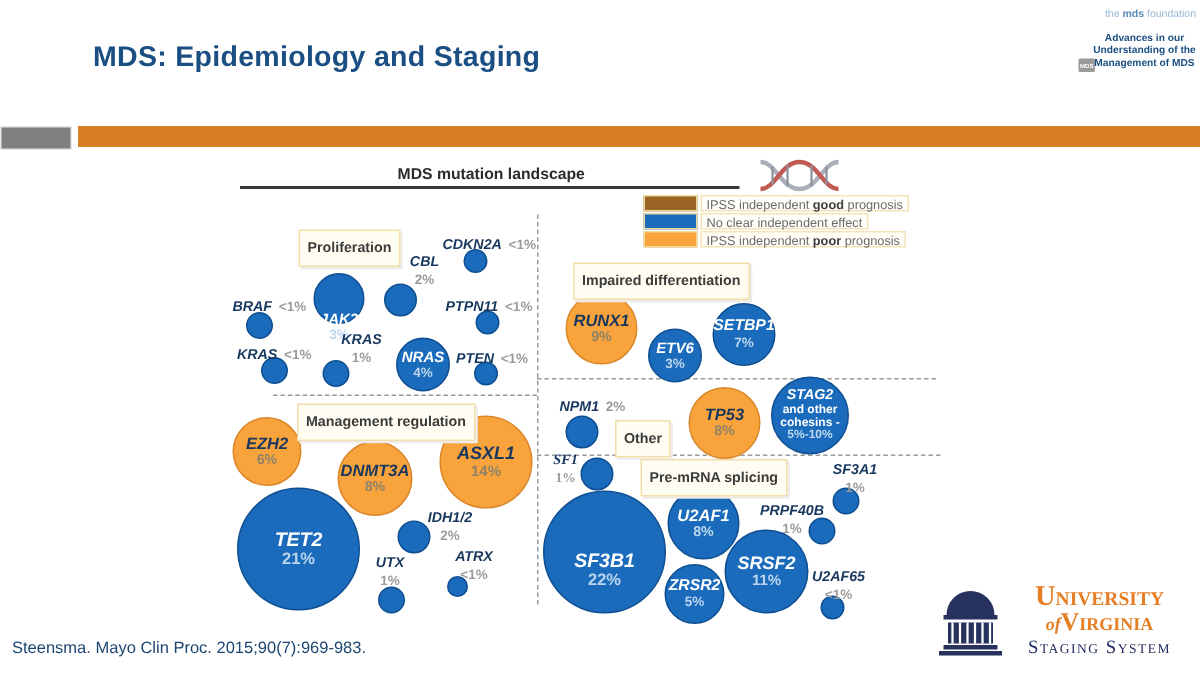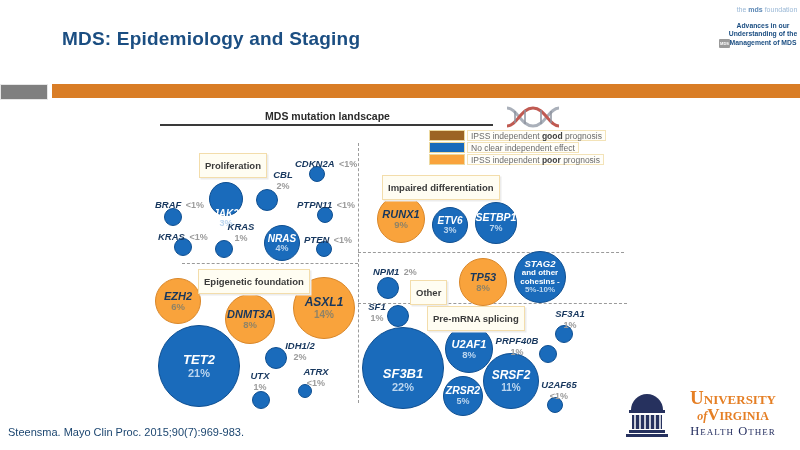--- a/index.html
+++ b/index.html
@@ -101,21 +101,21 @@
     </div>
 
   <div class="dash-v" style="left:358px;top:143px;height:260px;"></div>
   <div class="dash-h" style="left:182px;top:263px;width:176px;"></div>
   <div class="dash-h" style="left:358px;top:252px;width:266px;"></div>
   <div class="dash-h" style="left:358px;top:303px;width:269px;"></div>
 
   <div class="group-label" style="left:199px;top:153px;">Proliferation</div>
   <div class="group-label" style="left:382px;top:175px;">Impaired differentiation</div>
   <div class="group-label" style="left:410px;top:280px;">Other</div>
-  <div class="group-label" style="left:198px;top:269px;">Epigenetic foundation</div>
+  <div class="group-label" style="left:198px;top:269px;">Management regulation</div>
   <div class="group-label" style="left:427px;top:306px;">Pre-mRNA splicing</div>
 
   <div>
       <div class="bubble blue" style="left: 209px; top: 182px; height: 34px; width: 34px;">
         <div class="bname" style="font-size: 10px; margin-top: 39px;">JAK2</div>
         <div class="bpct" style="font-size: 9px;">3%</div>
       </div>
       <div class="blabel" style="left: 283px; top: 170px; transform: translateX(-50%); text-align: center;">
         <span class="lg" style="display: block;">CBL</span>
         <span class="lp" style="display: block;">2%</span>
@@ -137,21 +137,21 @@
       <div class="bubble blue" style="left: 264px; top: 225px; height: 36px; width: 36px;">
         <div class="bname" style="font-size: 10px;">NRAS</div>
         <div class="bpct" style="font-size: 9px;">4%</div>
       </div>
       <div class="blabel" style="left: 304px; top: 229px; white-space: nowrap;"><span class="lg">PTEN</span> <span class="lp">&lt;1%</span></div>
       <div class="bubble blue" style="left: 316px; top: 241px; height: 16px; width: 16px;"></div>
       <div class="bubble orange" style="left: 377px; top: 195px; height: 48px; width: 48px;">
         <div class="bname" style="font-size: 11px;">RUNX1</div>
         <div class="bpct" style="font-size: 9.5px;">9%</div>
       </div>
-      <div class="bubble blue" style="left: 432px; top: 207px; height: 36px; width: 36px; align-items: center;">
+      <div class="bubble blue" style="left: 432px; top: 219px; height: 36px; width: 36px; align-items: center;">
         <div class="bname" style="font-size: 10px;">ETV6</div>
         <div class="bpct" style="font-size: 9px;">3%</div>
       </div>
       <div class="bubble blue" style="left: 475px; top: 202px; height: 42px; width: 42px;">
         <div class="bname" style="font-size: 10.5px;">SETBP1</div>
         <div class="bpct" style="font-size: 9px;">7%</div>
       </div>
       <div class="blabel" style="left: 373px; top: 261px; white-space: nowrap;"><span class="lg">NPM1</span> <span class="lp">2%</span></div>
       <div class="bubble blue" style="left: 377px; top: 277px; height: 22px; width: 22px;"></div>
       <div class="bubble orange" style="left: 459px; top: 258px; height: 48px; width: 48px;">
@@ -188,42 +188,42 @@
       <div class="blabel" style="left: 260px; top: 371px; transform: translateX(-50%); text-align: center;">
         <span class="lg" style="display: block;">UTX</span>
         <span class="lp" style="display: block;">1%</span>
       </div>
       <div class="bubble blue" style="left: 252px; top: 391px; height: 18px; width: 18px;"></div>
       <div class="blabel" style="left: 316px; top: 367px; transform: translateX(-50%); text-align: center;">
         <span class="lg" style="display: block;">ATRX</span>
         <span class="lp" style="display: block;">&lt;1%</span>
       </div>
       <div class="bubble blue" style="left: 298px; top: 384px; height: 14px; width: 14px;"></div>
-      <div class="blabel" style="left: 377px; top: 302px; transform: translateX(-50%); text-align: center;">
+      <div class="blabel" style="left: 377px; top: 302px; transform: translateX(-50%); text-align: center; font-family: Liberation Serif, serif;">
         <span class="lg" style="display: block;">SF1</span>
         <span class="lp" style="display: block;">1%</span>
       </div>
       <div class="bubble blue" style="left: 387px; top: 305px; height: 22px; width: 22px;"></div>
       <div class="bubble blue" style="left: 362px; top: 327px; height: 82px; width: 82px;">
         <div class="bname" style="font-size: 13px; margin-top: 24px;">SF3B1</div>
         <div class="bpct" style="font-size: 11px;">22%</div>
       </div>
       <div class="bubble blue" style="left: 445px; top: 325px; height: 48px; width: 48px;">
         <div class="bname" style="font-size: 11px;">U2AF1</div>
         <div class="bpct" style="font-size: 9.5px;">8%</div>
       </div>
       <div class="bubble blue" style="left: 443px; top: 376px; height: 40px; width: 40px;">
         <div class="bname" style="font-size: 10.5px;">ZRSR2</div>
         <div class="bpct" style="font-size: 9px;">5%</div>
       </div>
       <div class="bubble blue" style="left: 483px; top: 353px; height: 56px; width: 56px;">
         <div class="bname" style="font-size: 12px;">SRSF2</div>
         <div class="bpct" style="font-size: 10px;">11%</div>
       </div>
-      <div class="blabel" style="left: 517px; top: 336px; transform: translateX(-50%); text-align: center;">
+      <div class="blabel" style="left: 528px; top: 336px; transform: translateX(-50%); text-align: center;">
         <span class="lg" style="display: block;">PRPF40B</span>
         <span class="lp" style="display: block;">1%</span>
       </div>
       <div class="bubble blue" style="left: 539px; top: 345px; height: 18px; width: 18px;"></div>
       <div class="blabel" style="left: 570px; top: 309px; transform: translateX(-50%); text-align: center;">
         <span class="lg" style="display: block;">SF3A1</span>
         <span class="lp" style="display: block;">1%</span>
       </div>
       <div class="bubble blue" style="left: 555px; top: 325px; height: 18px; width: 18px;"></div>
       <div class="blabel" style="left: 559px; top: 380px; transform: translateX(-50%); text-align: center;">
@@ -240,17 +240,17 @@
       <path d="M5,20 A16 16 0 0 1 37,20 Z" fill="#26315e"></path>
       <rect x="3" y="20" width="36" height="3" fill="#26315e"></rect>
       <rect x="6" y="25" width="30" height="14" fill="#26315e"></rect>
       <path d="M9,25 L9,39 M14,25 L14,39 M19,25 L19,39 M24,25 L24,39 M29,25 L29,39 M34,25 L34,39" stroke="#ffffff" stroke-width="1.5"></path>
       <rect x="3" y="40" width="36" height="3" fill="#26315e"></rect>
       <rect x="0" y="44" width="42" height="3" fill="#26315e"></rect>
     </svg>
     <div class="uva-text">
       <div class="uva-l1">University</div>
       <div class="uva-l2"><i>of</i><span>Virginia</span></div>
-      <div class="uva-l3">Health Other</div>
+      <div class="uva-l3">Staging System</div>
     </div>
   </div>
 
 </div>
 
 </body></html>

